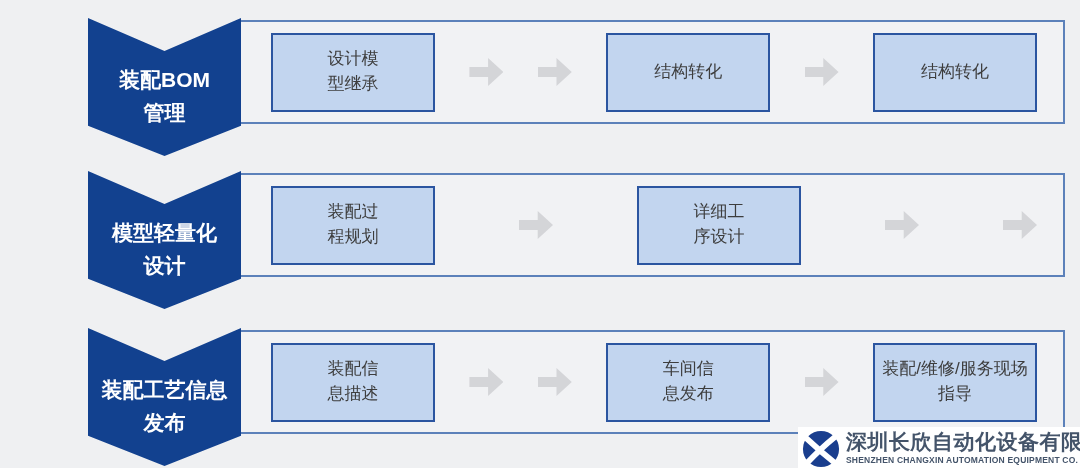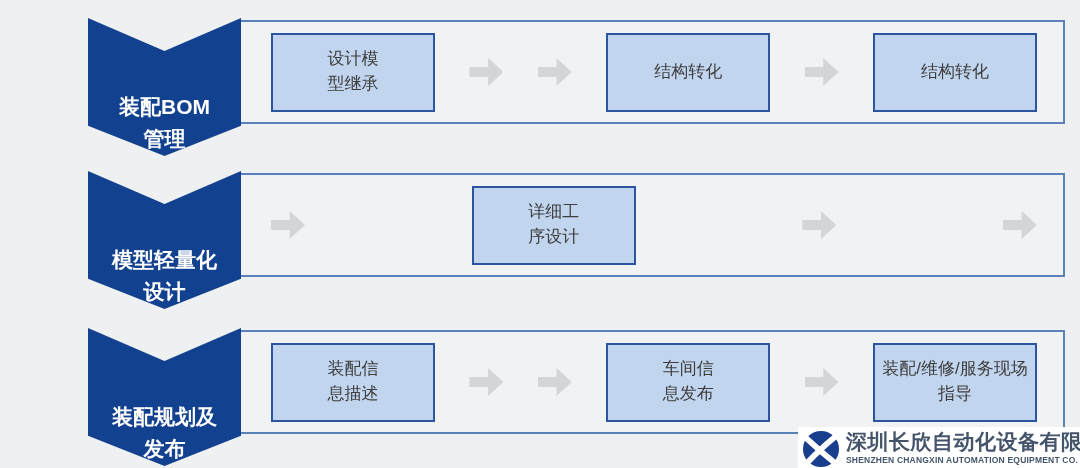--- a/index.html
+++ b/index.html
@@ -62,21 +62,21 @@
 
   .chevron {
     position: absolute;
     left: 44px;
     top: 0;
     width: 153px;
     height: 138px;
     background: var(--chevron-blue, #12418f);
     clip-path: polygon(0 0, 50% 24%, 100% 0, 100% 78%, 50% 100%, 0 78%);
     display: flex;
-    align-items: flex-end;
+    align-items: center;
     justify-content: center;
     padding-top: 20px;
     box-sizing: border-box;
   }
 
   .chevron-label {
     color: #ffffff;
     font-weight: bold;
     font-size: 21px;
     line-height: 1.55;
@@ -138,20 +138,22 @@
       <div class="step-box"><span>结构转化</span></div>
     </div>
     <div class="chevron">
       <span class="chevron-label">装配BOM
 管理</span>
     </div>
   </section>
 
   <section class="flow-row" style="top:171px">
     <div class="row-container">
+      <div class="step-box"><span>装配过
+程规划</span></div>
       <div class="flow-arrow"></div>
       <div class="step-box"><span>详细工
 序设计</span></div>
       <div class="flow-arrow"></div>
       <div class="flow-arrow"></div>
     </div>
     <div class="chevron">
       <span class="chevron-label">模型轻量化
 设计</span>
     </div>
@@ -163,21 +165,21 @@
 息描述</span></div>
       <div class="flow-arrow"></div>
       <div class="flow-arrow"></div>
       <div class="step-box"><span>车间信
 息发布</span></div>
       <div class="flow-arrow"></div>
       <div class="step-box"><span>装配/维修/服务现场
 指导</span></div>
     </div>
     <div class="chevron">
-      <span class="chevron-label">装配规划及
+      <span class="chevron-label">装配工艺信息
 发布</span>
     </div>
   </section>
 
   <footer class="brand">
     <svg class="brand-logo" width="38" height="38" viewBox="0 0 40 40">
       <circle cx="20" cy="20" r="19" fill="#1a3e8e"></circle>
       <path d="M5 9 Q 20 23 35 35" stroke="#ffffff" stroke-width="6" fill="none" stroke-linecap="round"></path>
       <path d="M5 35 Q 20 19 35 7" stroke="#ffffff" stroke-width="6" fill="none" stroke-linecap="round"></path>
     </svg>

